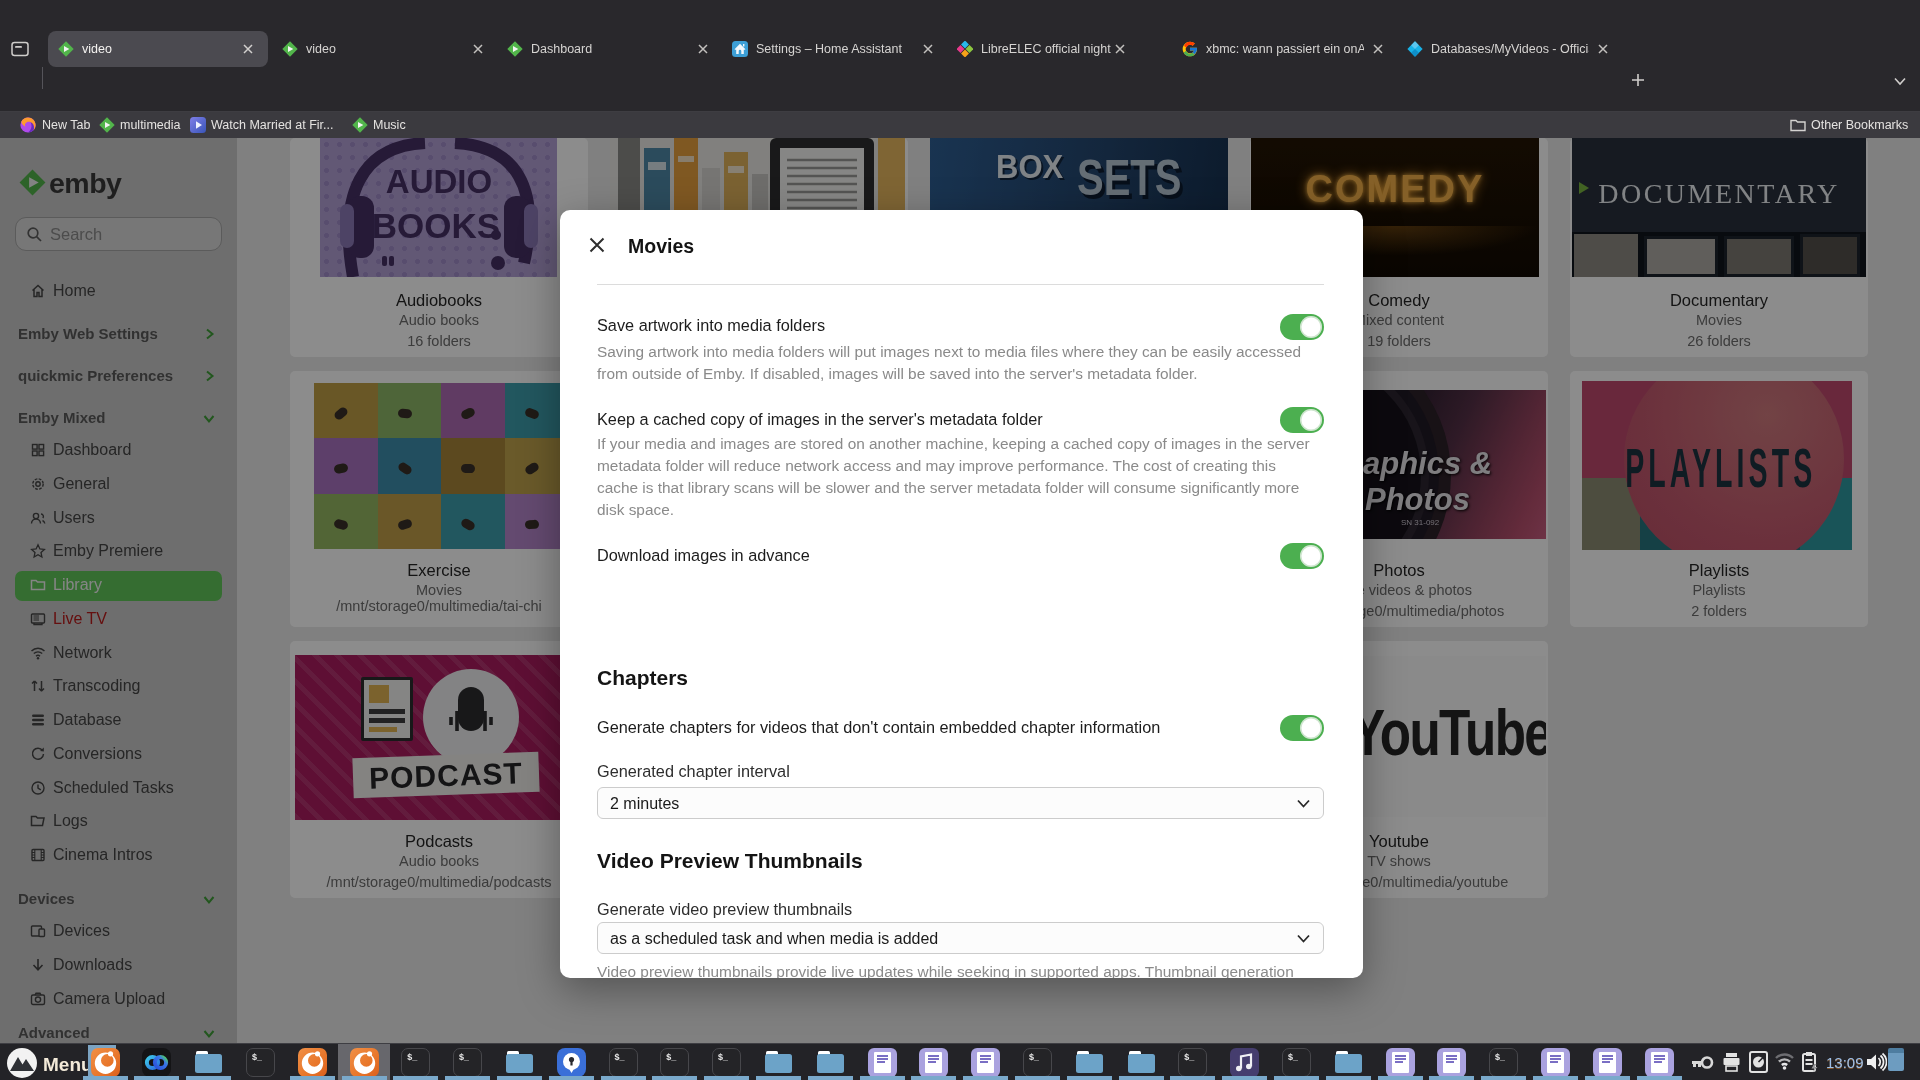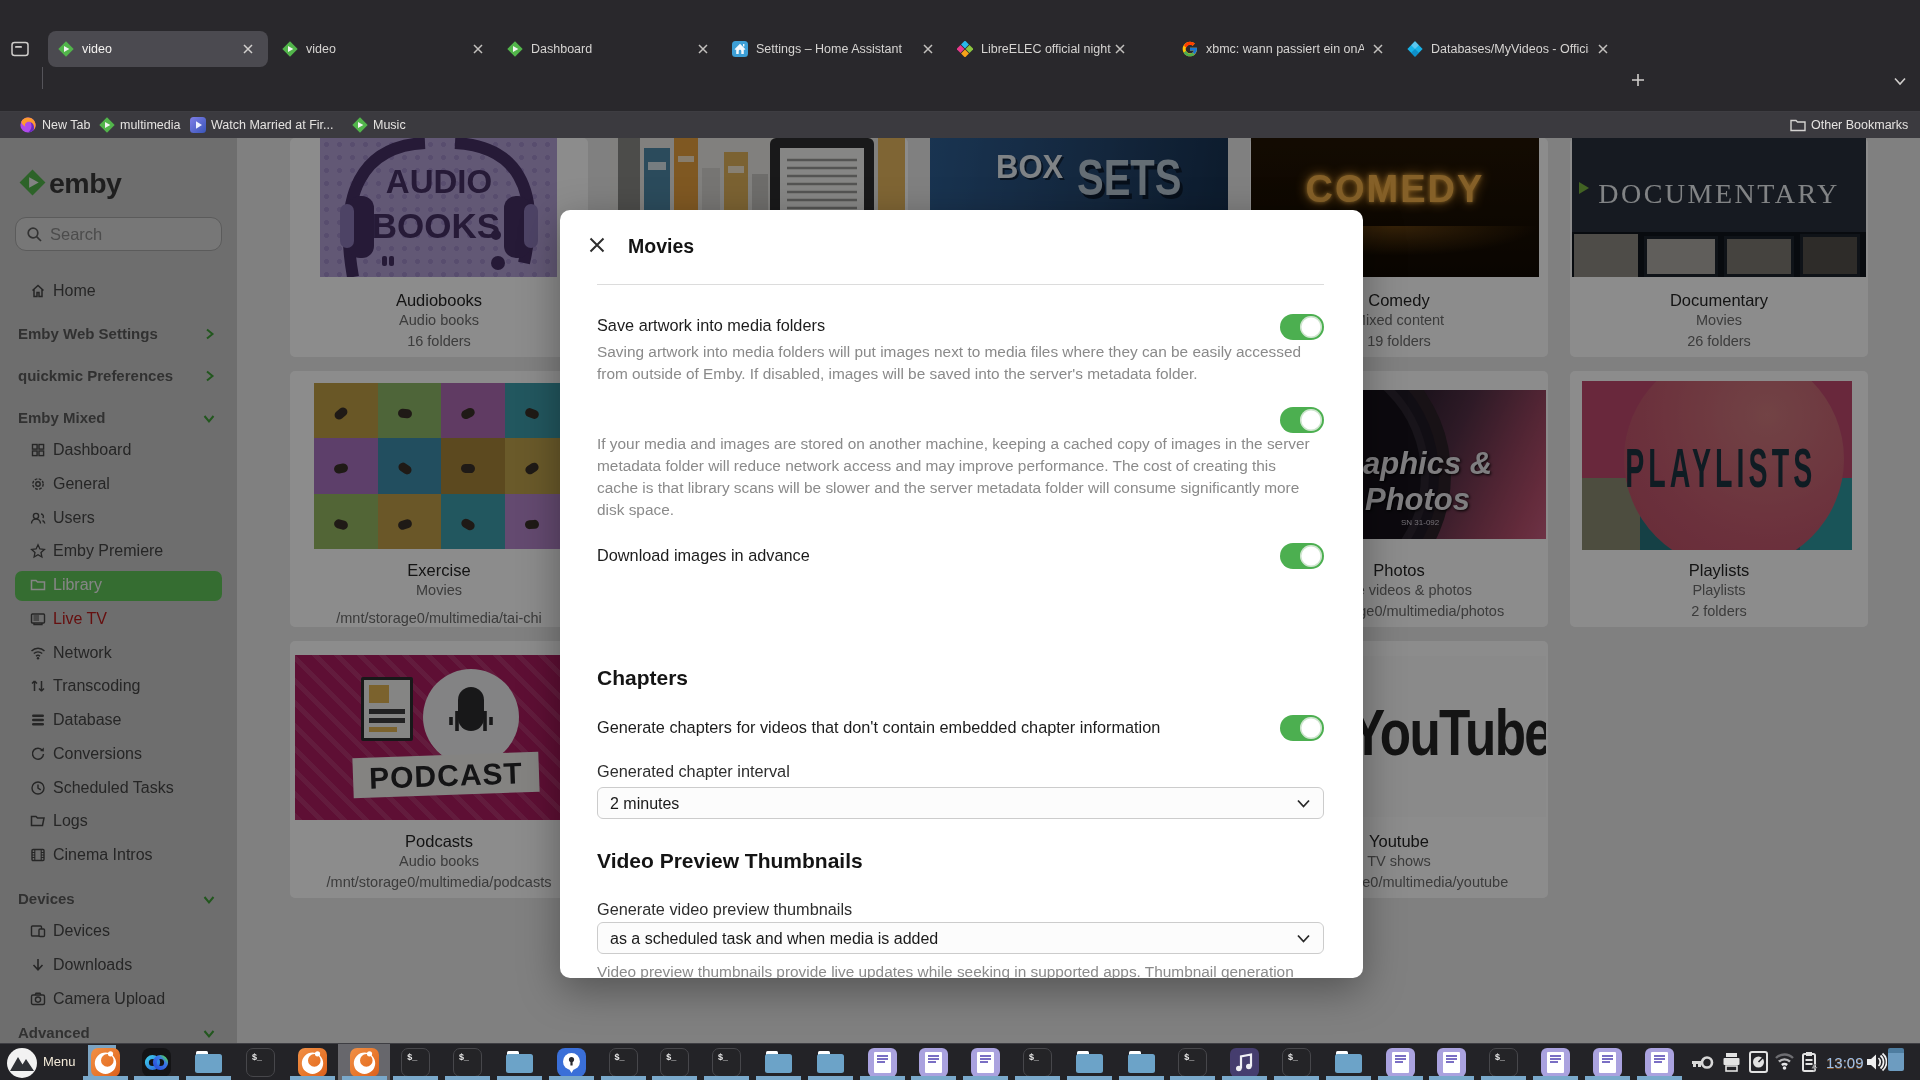--- a/index.html
+++ b/index.html
@@ -590,21 +590,21 @@
           <div class="cap2" style="top:0;position:relative;margin-top:5px">19 folders</div>
         </div>
 <div class="abs" style="left:1333px;top:153px;width:298px">
           <div class="cap1" style="top:0;position:relative">Documentary</div>
           <div class="cap2" style="top:0;position:relative;margin-top:2px">Movies</div>
           <div class="cap2" style="top:0;position:relative;margin-top:5px">26 folders</div>
         </div>
 <div class="abs" style="left:53px;top:423px;width:298px">
           <div class="cap1" style="top:0;position:relative">Exercise</div>
           <div class="cap2" style="top:0;position:relative;margin-top:2px">Movies</div>
-          <div class="cap2" style="top:0;position:relative;margin-top:12px">/mnt/storage0/multimedia/tai-chi</div>
+          <div class="cap2" style="top:0;position:relative;margin-top:0">/mnt/storage0/multimedia/tai-chi</div>
         </div>
 <div class="abs" style="left:1013px;top:423px;width:298px">
           <div class="cap1" style="top:0;position:relative">Photos</div>
           <div class="cap2" style="top:0;position:relative;margin-top:2px">Home videos &amp; photos</div>
           <div class="cap2" style="top:0;position:relative;margin-top:5px">/mnt/storage0/multimedia/photos</div>
         </div>
 <div class="abs" style="left:1333px;top:423px;width:298px">
           <div class="cap1" style="top:0;position:relative">Playlists</div>
           <div class="cap2" style="top:0;position:relative;margin-top:2px">Playlists</div>
           <div class="cap2" style="top:0;position:relative;margin-top:5px">2 folders</div>
@@ -626,20 +626,21 @@
   <svg class="abs" style="left:29px;top:27px" width="16" height="16">
           <path d="M1.5 1.5 L14.5 14.5 M14.5 1.5 L1.5 14.5" stroke="#2e2e2e" stroke-width="2"></path>
         </svg>
   <div class="abs" style="left:68px;top:25px;font-size:19.5px;font-weight:bold;color:#141414">Movies</div>
   <div class="abs" style="left:37px;top:74px;width:727px;height:1px;background:#dcdcdc"></div>
 
   <div class="mlbl" style="top:106px">Save artwork into media folders</div>
   <div class="toggle" style="top:104px"></div>
   <div class="mdesc" style="top:131px">Saving artwork into media folders will put images next to media files where they can be easily accessed<br>from outside of Emby. If disabled, images will be saved into the server's metadata folder.</div>
 
+  <div class="mlbl" style="top:200px">Keep a cached copy of images in the server's metadata folder</div>
   <div class="toggle" style="top:197px"></div>
   <div class="mdesc" style="top:223px">If your media and images are stored on another machine, keeping a cached copy of images in the server<br>metadata folder will reduce network access and may improve performance. The cost of creating this<br>cache is that library scans will be slower and the server metadata folder will consume significantly more<br>disk space.</div>
 
   <div class="mlbl" style="top:336px">Download images in advance</div>
   <div class="toggle" style="top:333px"></div>
 
   <div class="mhead" style="top:456px">Chapters</div>
   <div class="mlbl" style="top:508px">Generate chapters for videos that don't contain embedded chapter information</div>
   <div class="toggle" style="top:505px"></div>
   <div class="mlbl" style="top:552px;color:#2e2e2e">Generated chapter interval</div>
@@ -660,21 +661,21 @@
         </div>
   <div class="mdesc" style="top:751px">Video preview thumbnails provide live updates while seeking in supported apps. Thumbnail generation</div>
 </div>
 </div>
 
 <div id="taskbar">
 <svg class="abs" style="left:6px;top:3px" width="32" height="32" viewBox="0 0 32 32">
 <circle cx="16" cy="16" r="15" fill="#f2f2f2"></circle>
 <path d="M4 24 L12 10 L16.5 17.5 L20 12 L28 24 Z" fill="#2e3136"></path>
 </svg>
-<div class="abs" style="left:43px;top:10px;font-size:13px;font-weight:normal;color:#f3ead9">Menu</div>
+<div class="abs" style="left:43px;top:10px;font-size:19px;font-weight:bold;color:#f3ead9">Menu</div>
 <div class="abs" style="left:88px;top:1px;width:28px;height:34px;background:#7ba3c2"></div>
 <div class="abs" style="left:338.0px;top:0;width:52px;height:37px;background:#67676c"></div>
 <div class="tico" style="left:90.5px">
         <div style="width:29px;height:29px;border-radius:7px;background:linear-gradient(135deg,#f09047 0%,#e8762a 60%,#d95f1e 100%);position:relative;overflow:hidden">
           <svg width="29" height="29" viewBox="0 0 29 29" style="position:absolute;left:0;top:0">
             <path fill-rule="evenodd" d="M25.2 15.2 a10.7 10.7 0 1 1 -21.4 0 a10.7 10.7 0 0 1 21.4 0 M22.6 12.4 a6.3 6.3 0 1 0 -12.6 0 a6.3 6.3 0 0 0 12.6 0" fill="#ffffff"></path>
             <circle cx="19.5" cy="5.8" r="2.6" fill="#ffffff"></circle>
             <path d="M4.8 11 C6.5 9.8 8 10.6 8.6 12.2 L6 16 Z" fill="#ffffff"></path>
           </svg>
         </div>

